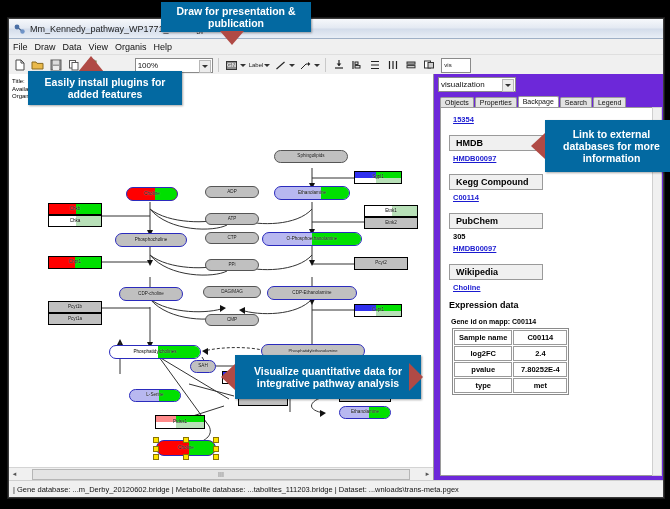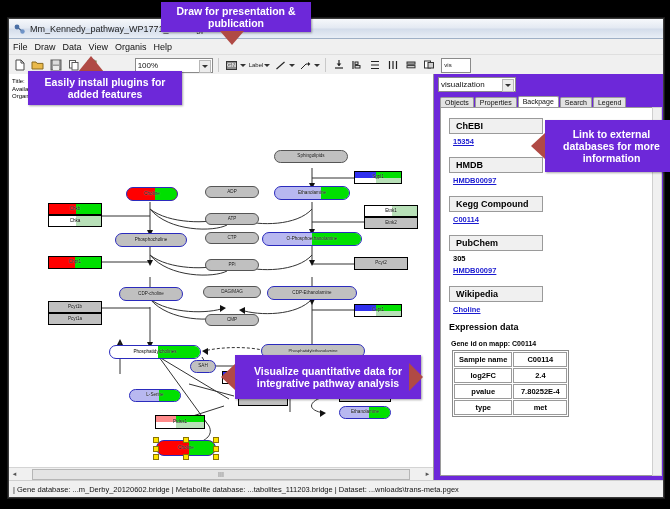--- a/index.html
+++ b/index.html
@@ -89,21 +89,21 @@
   table.expr td{border:1px solid #9a9a9a;font-size:7.5px;font-weight:bold;color:#000;
                 text-align:center;padding:2px 4px;min-width:44px;background:#fff;}
   .vscroll{position:absolute;right:1px;top:33px;bottom:4px;width:8px;background:#f0f0f0;border:1px solid #cfcfcf;}
 
   
   .statusbar{position:absolute;left:0;right:0;bottom:0;height:16px;background:#f0f0f0;
              border-top:1px solid #cfcfcf;display:flex;align-items:center;}
   .statusbar span{font-size:7.5px;color:#111;padding-left:4px;}
 
   
-  .callout{position:absolute;background:#6d28d9;color:#fff;font-weight:bold;text-align:center;
+  .callout{position:absolute;background:#0369a1;color:#fff;font-weight:bold;text-align:center;
            display:flex;align-items:center;justify-content:center;z-index:40;
            box-shadow:1px 1px 2px rgba(0,0,0,.35);line-height:1.15;}
   .arrowDown{position:absolute;width:0;height:0;border-left:12px solid transparent;
              border-right:12px solid transparent;border-top:14px solid #b04a45;z-index:40;}
   .arrowUp{position:absolute;width:0;height:0;border-left:13px solid transparent;
            border-right:13px solid transparent;border-bottom:16px solid #b04a45;z-index:39;}
   .arrowLeft{position:absolute;width:0;height:0;border-top:13px solid transparent;
              border-bottom:13px solid transparent;border-right:14px solid #b04a45;z-index:40;}
   .arrowRight{position:absolute;width:0;height:0;border-top:14px solid transparent;
               border-bottom:14px solid transparent;border-left:14px solid #b04a45;z-index:40;}
@@ -534,21 +534,20 @@
         <div class="tabstrip">
           <span class="tab">Objects</span>
           <span class="tab">Properties</span>
           <span class="tab active">Backpage</span>
           <span class="tab">Search</span>
           <span class="tab">Legend</span>
         </div>
 
         <div class="bpanel">
           <div class="bpad">
-            <div class="dbhead">ChEBI</div>
             <a class="dblink" href="#">15354</a>
 
             <div class="dbhead">HMDB</div>
             <a class="dblink" href="#">HMDB00097</a>
 
             <div class="dbhead">Kegg Compound</div>
             <a class="dblink" href="#">C00114</a>
 
             <div class="dbhead">PubChem</div>
             <span class="dbplain">305</span>

